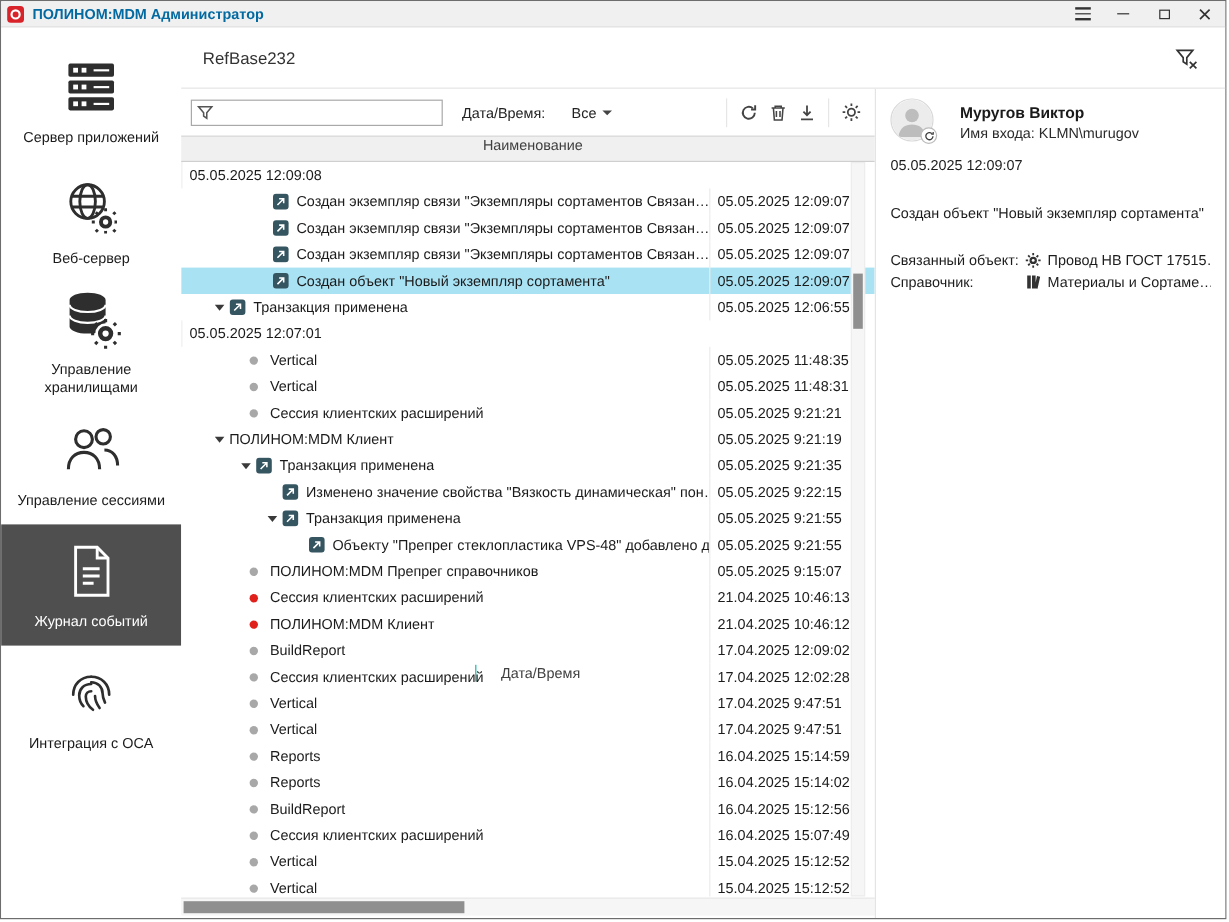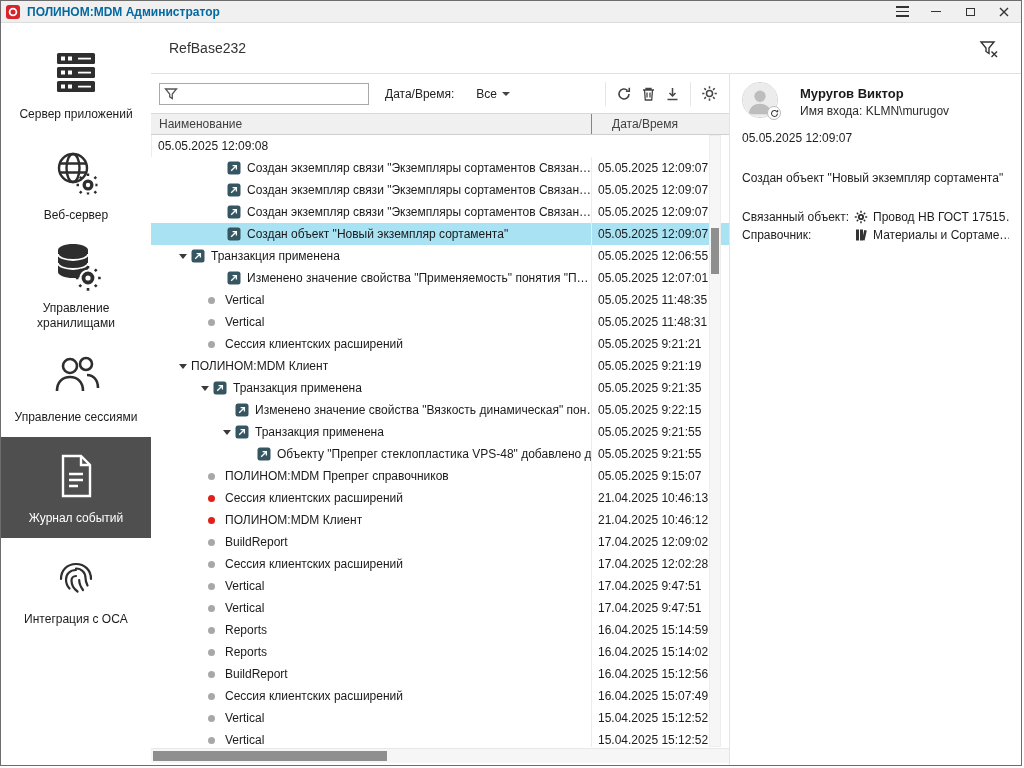--- a/index.html
+++ b/index.html
@@ -39,21 +39,21 @@
   .filterbox{width:210px;height:22px;border:1px solid #a9a9a9;background:#fff;display:flex;align-items:center;padding:0 4px;box-sizing:border-box;}
   .filterbox input{border:none;outline:none;flex:1;font-size:12px;min-width:0;font-family:"Liberation Sans",sans-serif;}
   .dtlabel{font-size:12px;color:#222;margin-left:16px;}
   .dropdown{display:flex;align-items:center;gap:5px;margin-left:22px;cursor:pointer;font-size:12px;color:#222;}
   .caret{width:0;height:0;border-left:4px solid transparent;border-right:4px solid transparent;border-top:4.5px solid #444;}
   .tsep{width:1px;height:24px;background:#e6e6e6;margin:0 6px;flex:none;}
   .tool-btn{width:24px;height:24px;display:flex;align-items:center;justify-content:center;cursor:pointer;flex:none;}
   .sp{margin-left:auto;}
 
   .thead{display:flex;height:22px;background:#f0f0f0;border-top:1px solid #d9d9d9;border-bottom:1px solid #cfcfcf;
-    font-size:12px;color:#404040;align-items:center;box-sizing:border-box;}
+    font-size:12px;color:#404040;align-items:center;box-sizing:border-box;flex-direction:column;}
   .thead .h1{flex:0 0 440px;padding-left:8px;box-sizing:border-box;cursor:pointer;}
   .thead .h2{flex:1;padding-left:20px;border-left:1px solid #14b8a6;height:100%;display:flex;align-items:center;cursor:pointer;box-sizing:border-box;}
 
   .tbody{position:absolute;top:61px;left:0;right:0;bottom:18px;overflow:hidden;}
   .trow{display:flex;height:22px;align-items:center;font-size:12px;color:#1b1b1b;cursor:default;}
   .trow.sel{background:#a9e2f3;}
   .cn{flex:0 0 440px;display:flex;align-items:center;overflow:hidden;white-space:nowrap;box-sizing:border-box;height:100%;}
   .cd{flex:1;padding-left:6px;border-left:1px solid #ececec;height:100%;display:flex;align-items:center;box-sizing:border-box;white-space:nowrap;}
   .exp{width:16px;height:22px;display:inline-flex;align-items:center;justify-content:center;flex:none;cursor:pointer;}
   .exp::before{content:"";width:0;height:0;border-left:4px solid transparent;border-right:4px solid transparent;border-top:5.5px solid #3a3a3a;}
@@ -311,29 +311,20 @@
               <svg width="14" height="14" viewBox="0 0 14 14">
                 <rect x="0.5" y="0.5" width="13" height="13" rx="2.5" fill="#355561"></rect>
                 <path d="M4.2 9.8 L8.8 5.2 M5.6 4.6 h3.8 v3.8" stroke="#fff" stroke-width="1.3" fill="none"></path>
               </svg>
             </span>
             <span class="txt">Транзакция применена</span>
           </div>
           <div class="cd">05.05.2025 12:06:55</div>
         </div>
         <div class="trow">
-          <div class="cn" style="padding-left: 76px;">
-            <span class="ric">
-              <svg width="14" height="14" viewBox="0 0 14 14">
-                <rect x="0.5" y="0.5" width="13" height="13" rx="2.5" fill="#355561"></rect>
-                <path d="M4.2 9.8 L8.8 5.2 M5.6 4.6 h3.8 v3.8" stroke="#fff" stroke-width="1.3" fill="none"></path>
-              </svg>
-            </span>
-            <span class="txt">Изменено значение свойства "Применяемость" понятия "П…</span>
-          </div>
           <div class="cd">05.05.2025 12:07:01</div>
         </div>
         <div class="trow">
           <div class="cn" style="padding-left: 54px;">
             <span class="ric">
               <span class="dot"></span>
             </span>
             <span class="txt">Vertical</span>
           </div>
           <div class="cd">05.05.2025 11:48:35</div>

